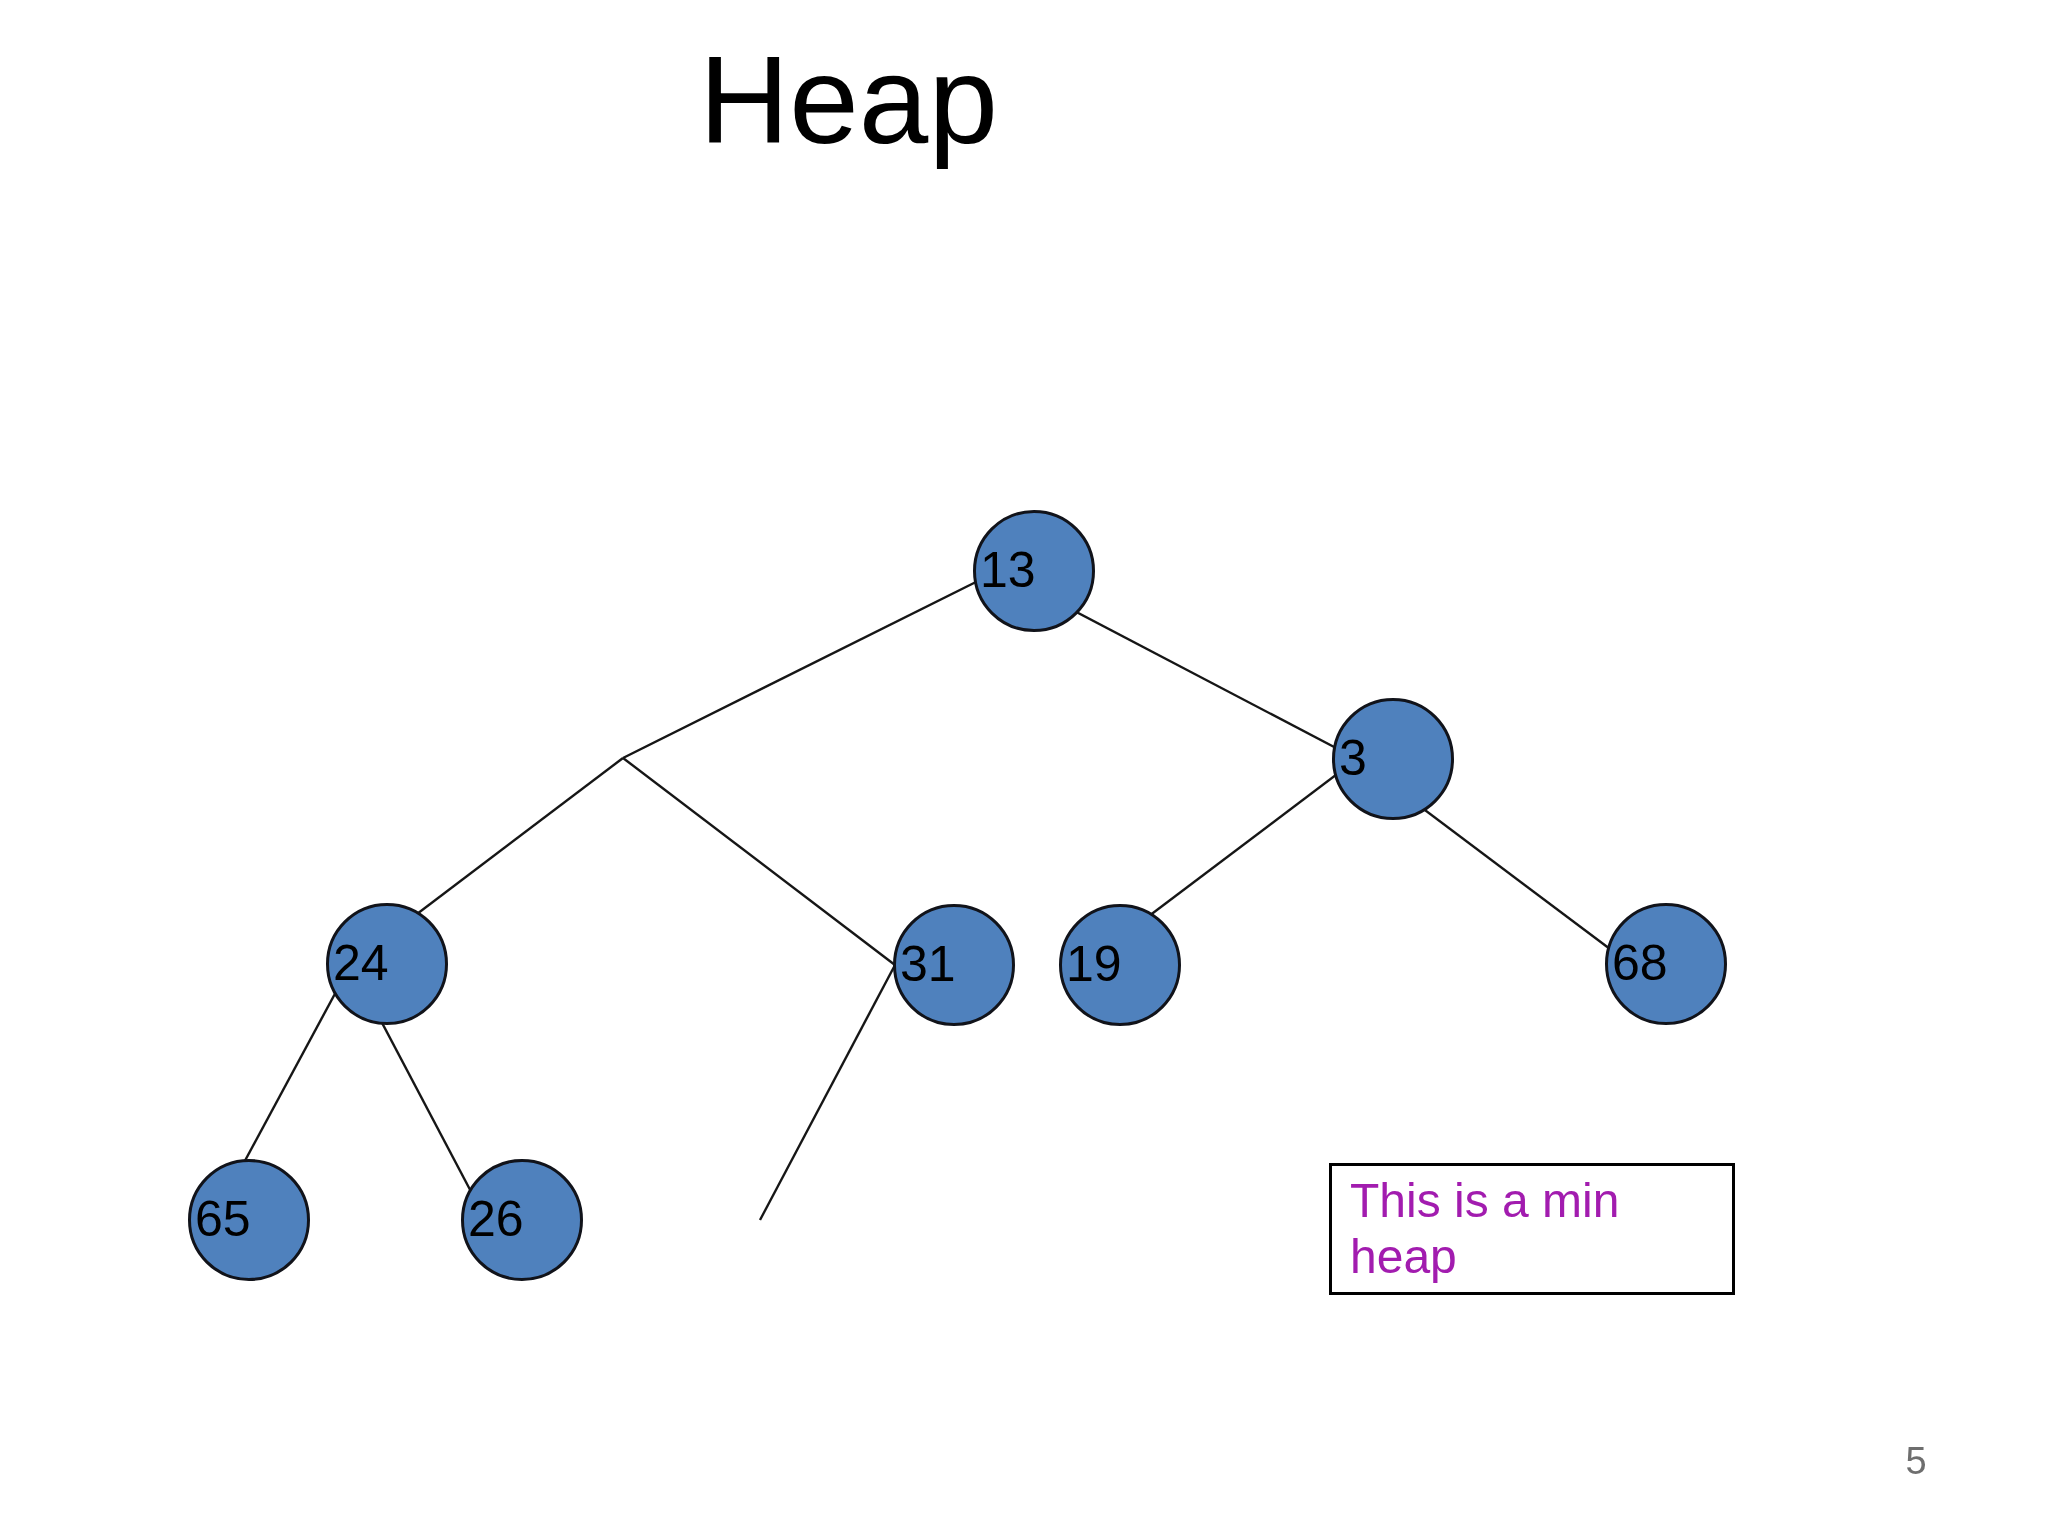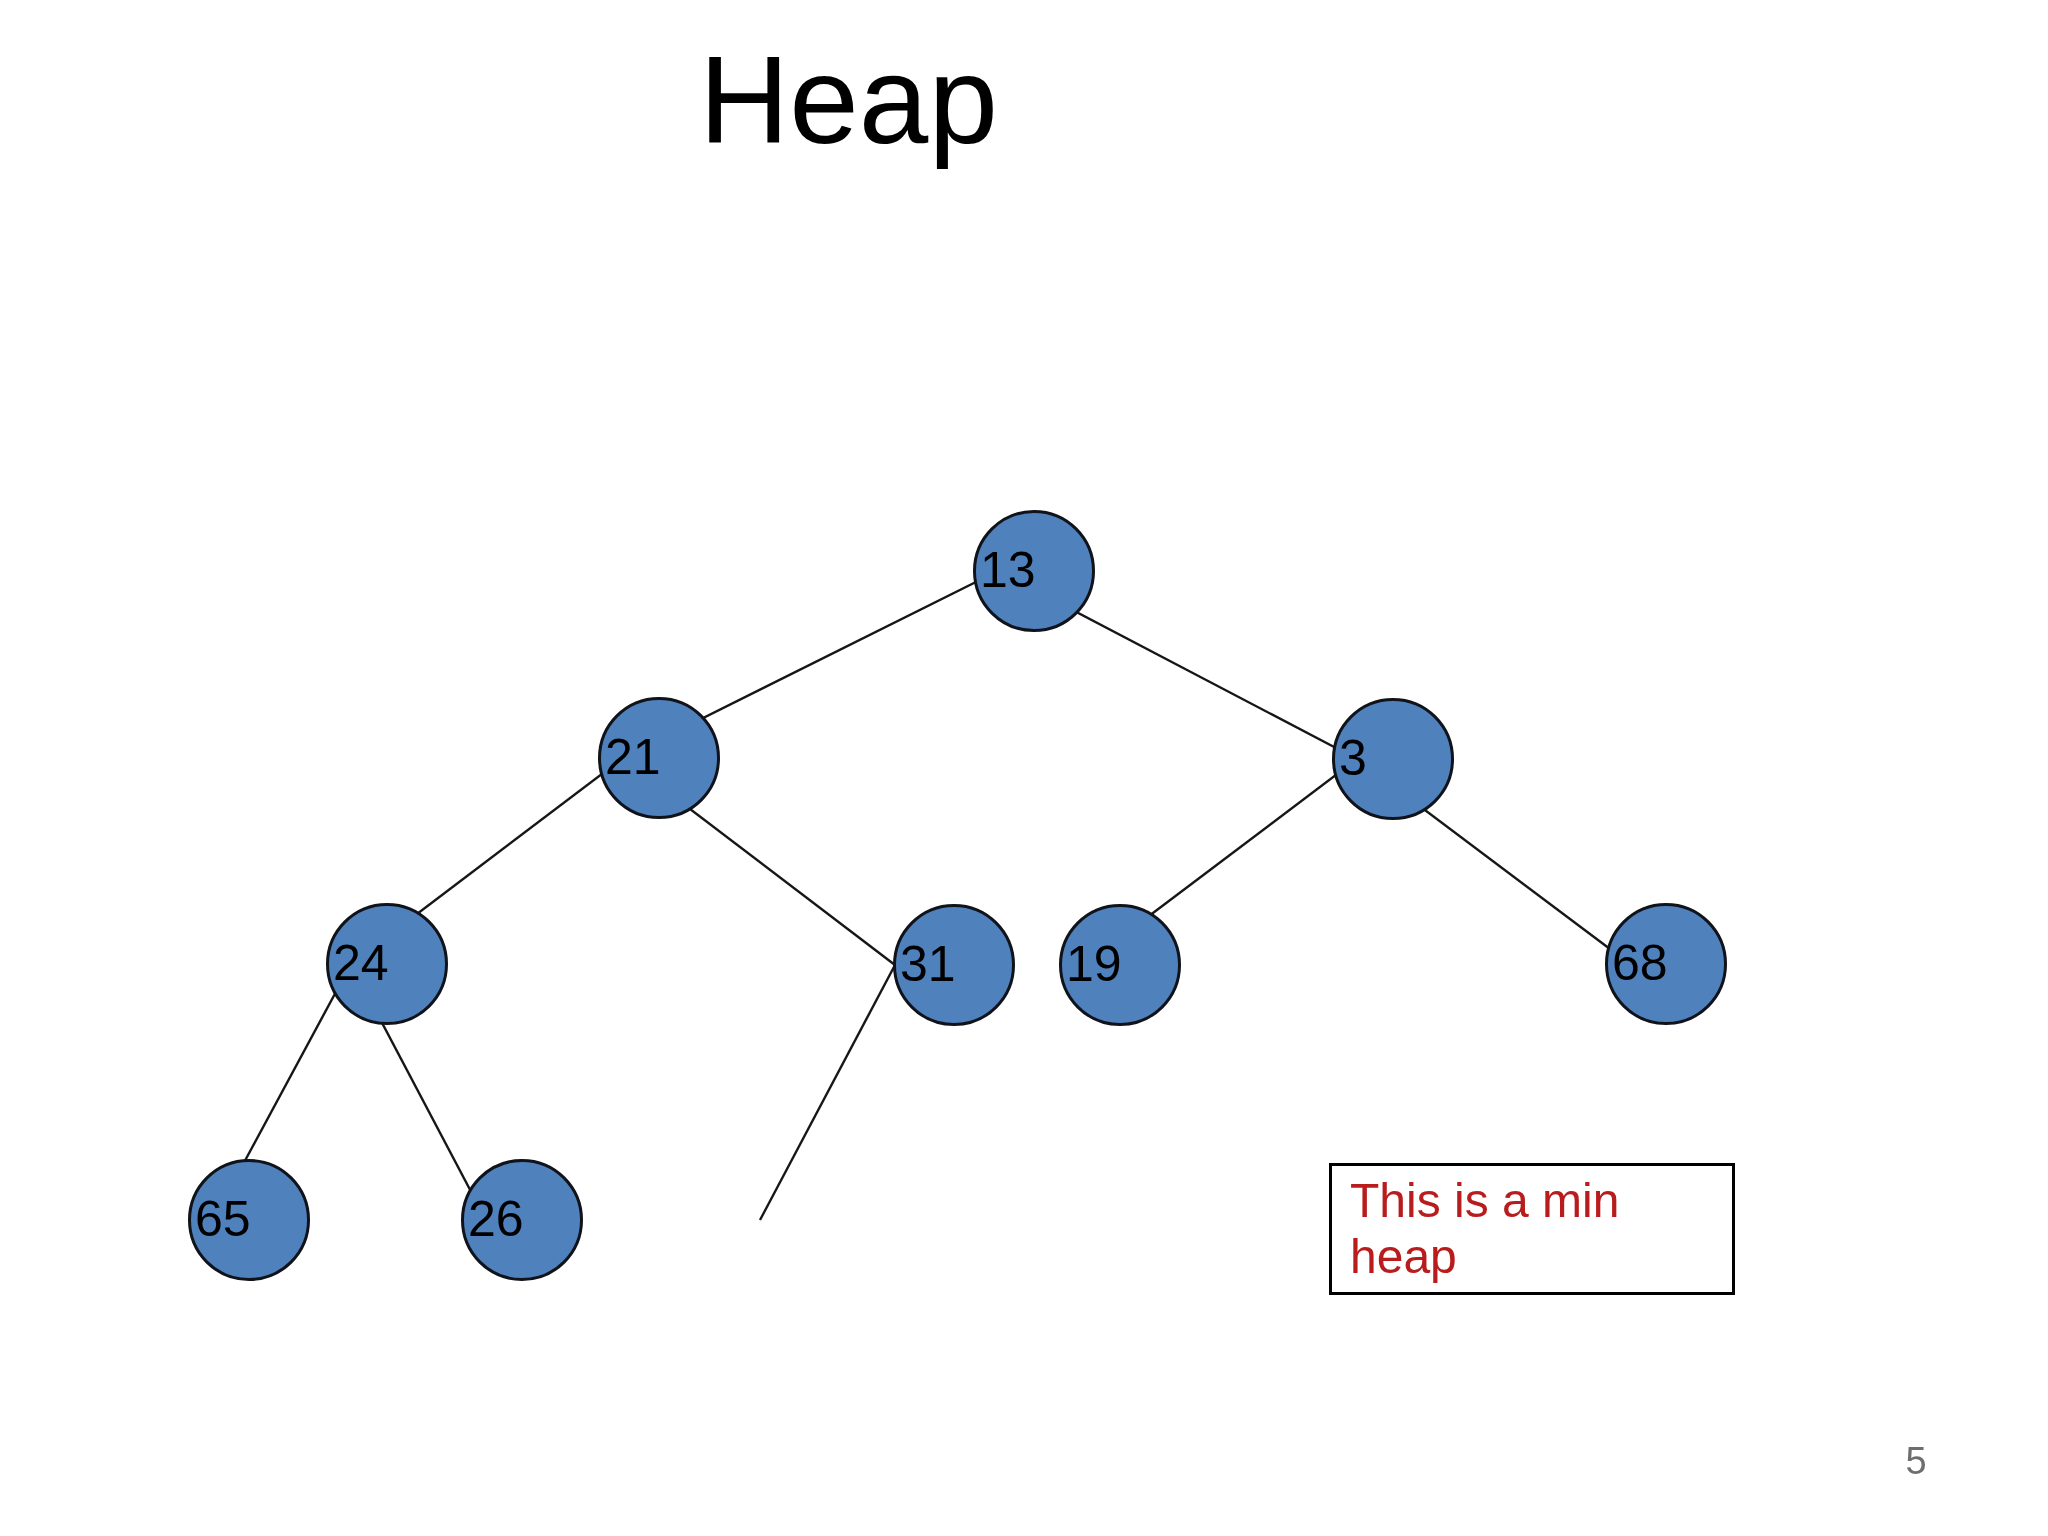--- a/index.html
+++ b/index.html
@@ -74,21 +74,21 @@
     width: 406px;
     height: 132px;
     box-sizing: border-box;
     border: 3px solid #000000;
     background: #ffffff;
     padding: 7px 18px;
   }
   .callout-text {
     font-size: 48px;
     line-height: 56px;
-    color: #b91c1c;
+    color: #a21caf;
   }
   .page-number {
     position: absolute;
     left: 1886px;
     top: 1440px;
     width: 60px;
     text-align: center;
     font-size: 38px;
     color: #6e6e6e;
   }
@@ -109,23 +109,20 @@
         <line x1="1357" y1="759" x2="1084" y2="965" stroke="#161616" stroke-width="2.4"></line>
         <line x1="1357" y1="759" x2="1630" y2="964" stroke="#161616" stroke-width="2.4"></line>
         <line x1="351" y1="964" x2="213" y2="1220" stroke="#161616" stroke-width="2.4"></line>
         <line x1="351" y1="964" x2="486" y2="1220" stroke="#161616" stroke-width="2.4"></line>
         <line x1="895" y1="965" x2="760" y2="1220" stroke="#161616" stroke-width="2.4"></line>
       </svg>
     <div class="node-layer">
         <div class="tree-node" style="left: 998px; top: 571px;">
           <span class="node-label">13</span>
         </div>
-        <div class="tree-node" style="left: 623px; top: 758px;">
-          <span class="node-label">21</span>
-        </div>
         <div class="tree-node" style="left: 1357px; top: 759px;">
           <span class="node-label">3</span>
         </div>
         <div class="tree-node" style="left: 351px; top: 964px;">
           <span class="node-label">24</span>
         </div>
         <div class="tree-node" style="left: 918px; top: 965px;">
           <span class="node-label">31</span>
         </div>
         <div class="tree-node" style="left: 1084px; top: 965px;">

